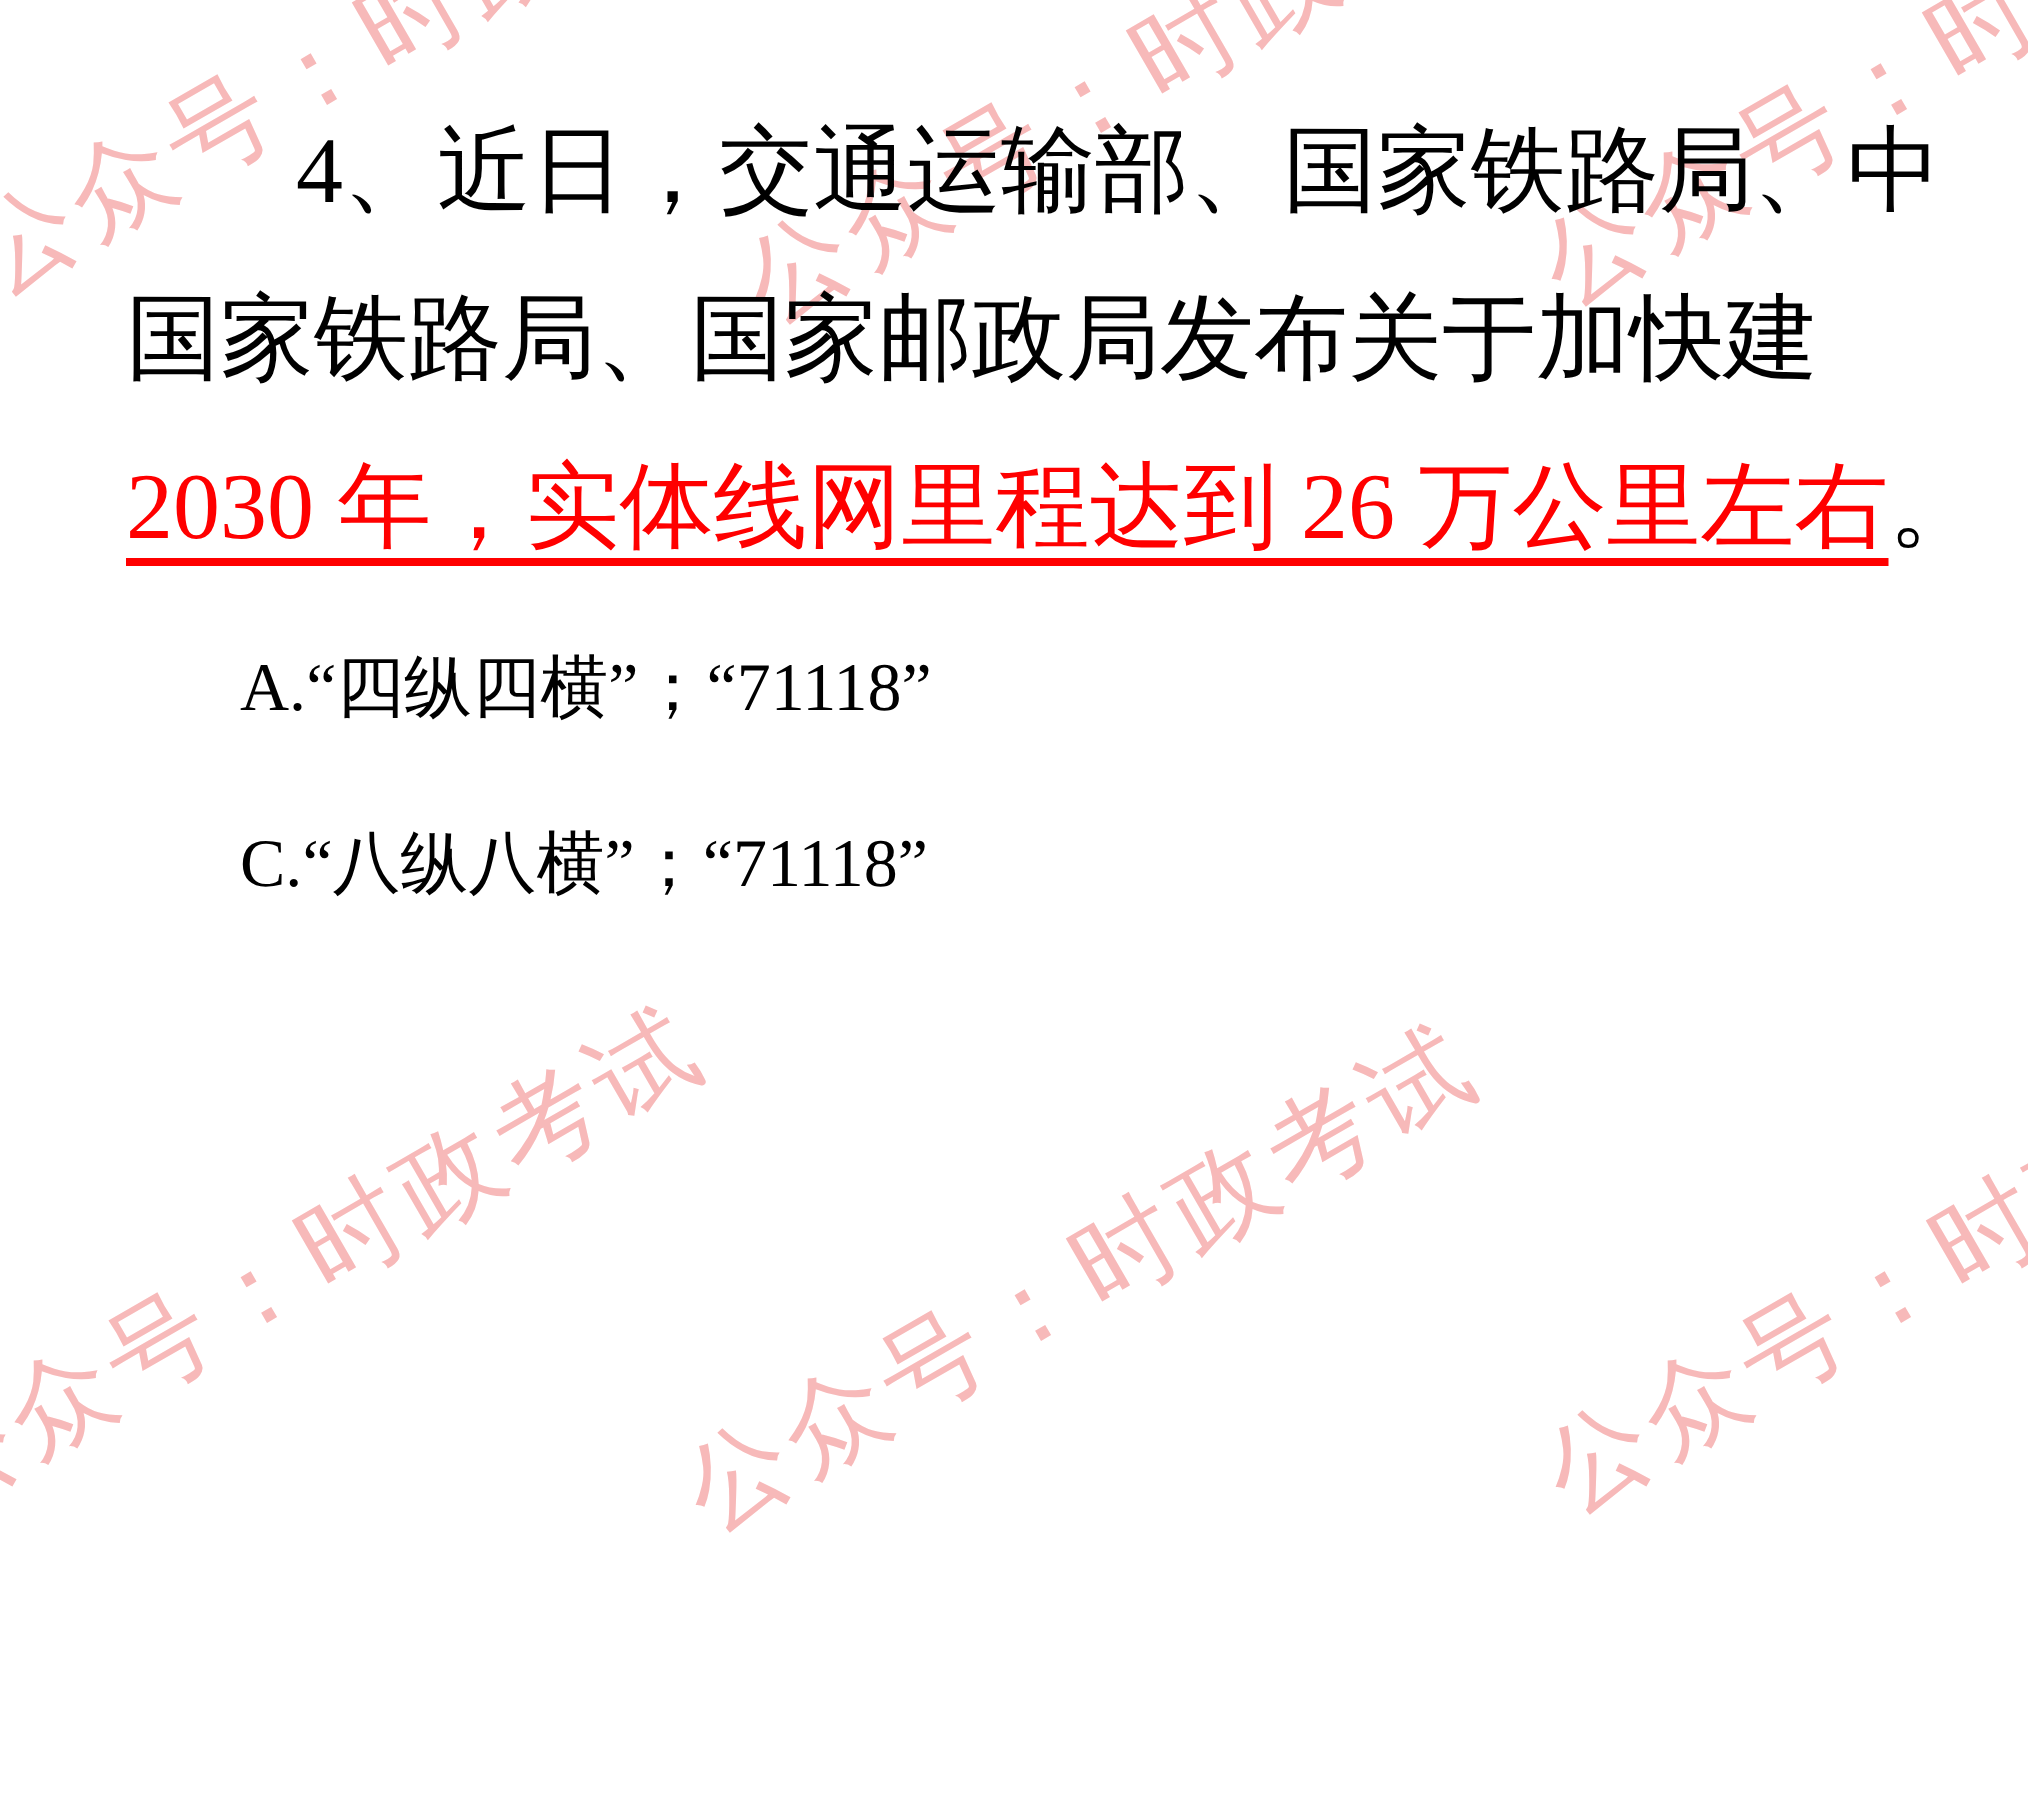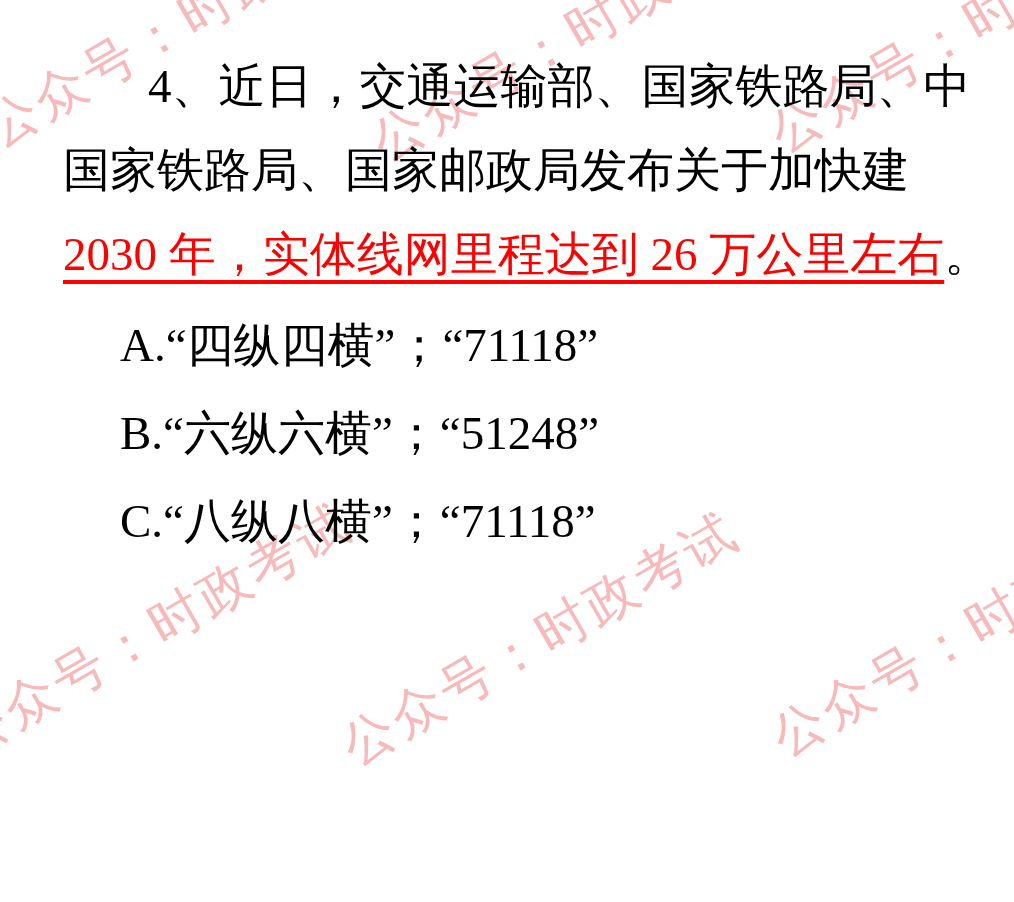--- a/index.html
+++ b/index.html
@@ -51,21 +51,21 @@
   .qline.indent { text-indent: 85px; }
   .red-highlight {
     color: var(--accent);
     text-decoration: underline;
     text-decoration-color: var(--accent);
     text-decoration-thickness: 4px;
     text-underline-offset: 10px;
   }
   .options { margin-top: 5px; }
   .opt {
-    font-size: 47px;
+    font-size: 34px;
     line-height: 88px;
     height: 88px;
     padding-left: 57px;
     white-space: nowrap;
   }
 </style>
 </head>
 <body>
 
 <div class="watermark-layer">
@@ -77,16 +77,15 @@
   <span class="wm wm6">公众号：时政考试</span>
 </div>
 
 <div class="content">
   <div class="qline indent">4、近日，交通运输部、国家铁路局、中</div>
   <div class="qline">国家铁路局、国家邮政局发布关于加快建</div>
   <div class="qline"><span class="red-highlight">2030 年，实体线网里程达到 26 万公里左右</span><span>。</span></div>
 
   <div class="options">
     <div class="opt"><span>A.</span><span>“四纵四横”；“71118”</span></div>
-    <div class="opt"><span>B.</span><span>“六纵六横”；“51248”</span></div>
     <div class="opt"><span>C.</span><span>“八纵八横”；“71118”</span></div>
   </div>
 </div>
 
 </body></html>

